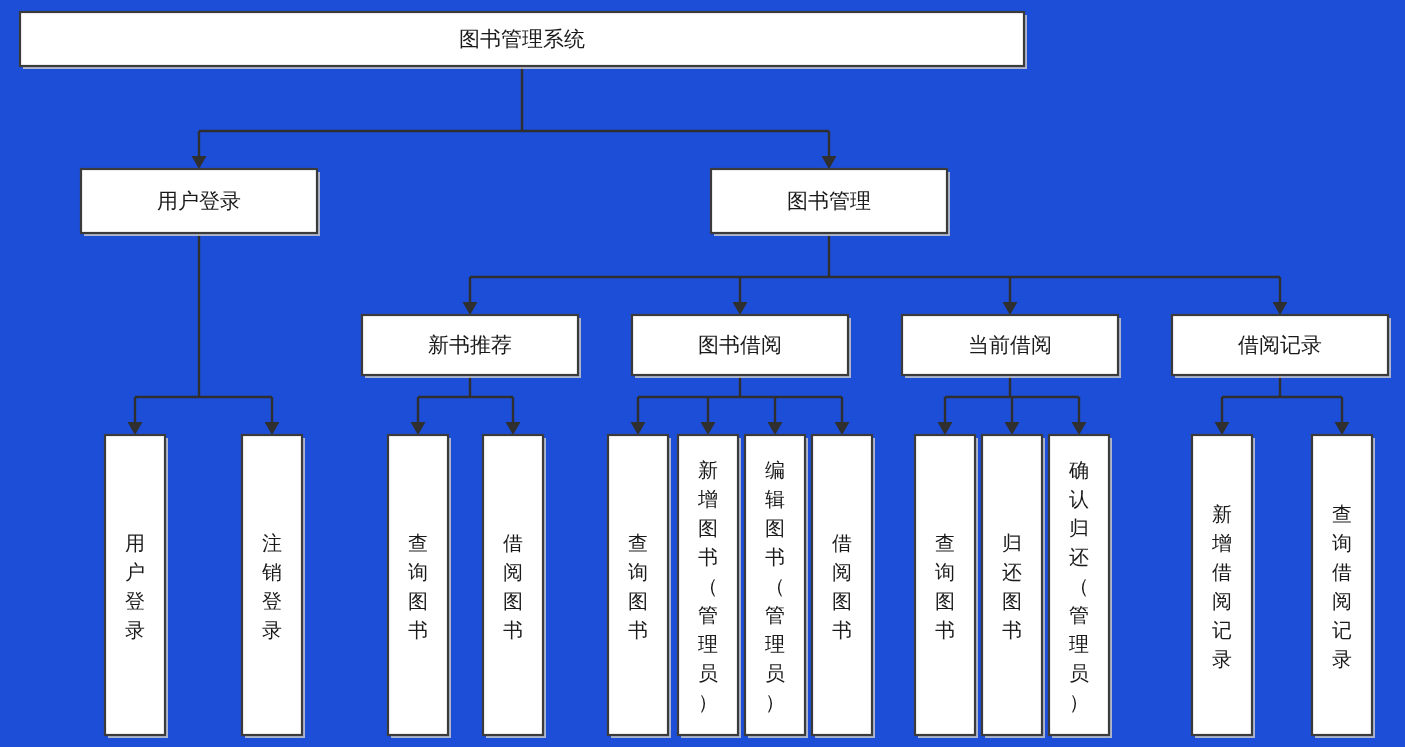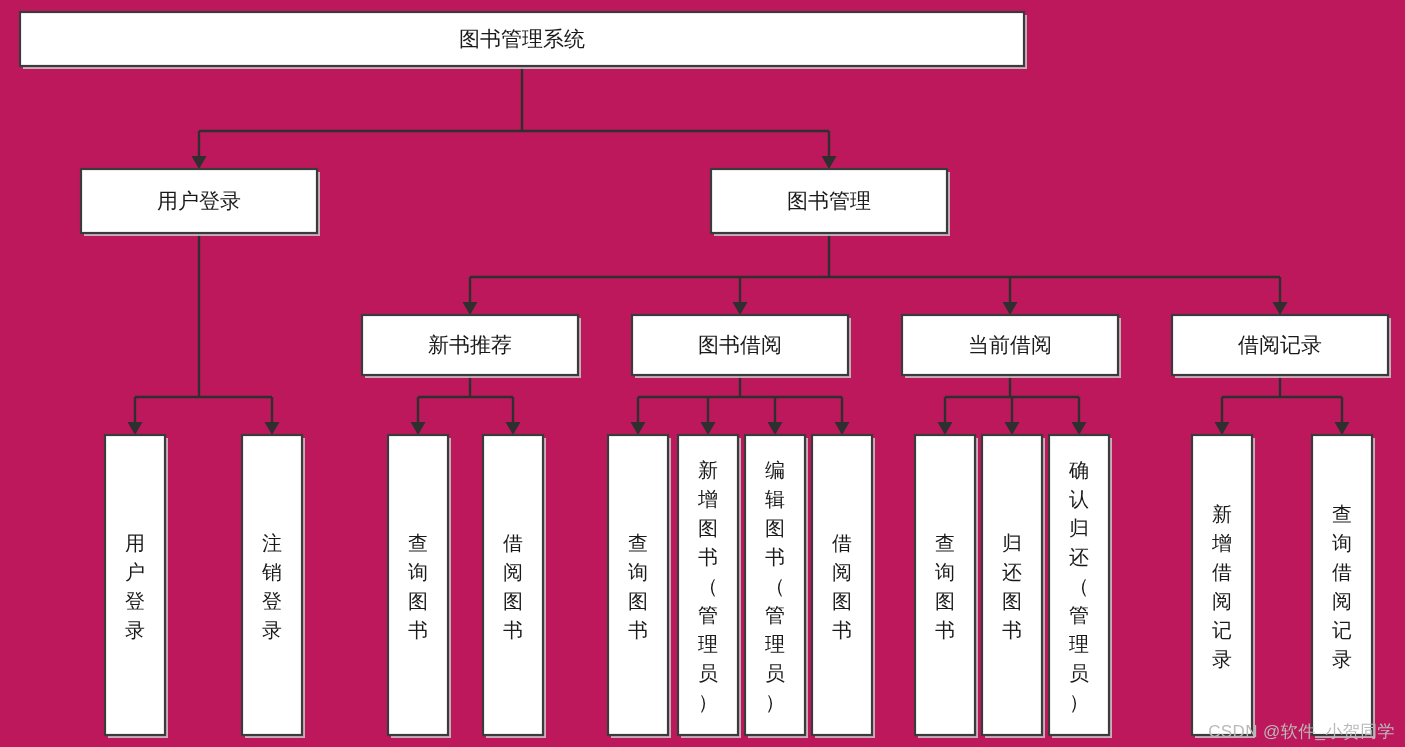--- a/index.html
+++ b/index.html
@@ -11,21 +11,21 @@
   body {
     width: 1405px;
     height: 747px;
     font-family: "Liberation Sans", "DejaVu Sans", sans-serif;
     overflow: hidden;
   }
   #diagram-root {
     position: relative;
     width: 1405px;
     height: 747px;
-    background: #be185d;
+    background: #1d4ed8;
   }
   svg#flow-svg {
     position: absolute;
     left: 0;
     top: 0;
     width: 1405px;
     height: 747px;
     display: block;
   }
   .node-rect {
@@ -240,14 +240,13 @@
           <rect class="node-rect" x="1192" y="435" width="60" height="300"></rect>
           <text class="node-label-v" x="1222" y="520.62"><tspan x="1222" dy="0">新</tspan><tspan x="1222" dy="29">增</tspan><tspan x="1222" dy="29">借</tspan><tspan x="1222" dy="29">阅</tspan><tspan x="1222" dy="29">记</tspan><tspan x="1222" dy="29">录</tspan></text>
         </g>
         <g>
           <rect class="node-shadow" x="1315" y="438" width="60" height="300"></rect>
           <rect class="node-rect" x="1312" y="435" width="60" height="300"></rect>
           <text class="node-label-v" x="1342" y="520.62"><tspan x="1342" dy="0">查</tspan><tspan x="1342" dy="29">询</tspan><tspan x="1342" dy="29">借</tspan><tspan x="1342" dy="29">阅</tspan><tspan x="1342" dy="29">记</tspan><tspan x="1342" dy="29">录</tspan></text>
         </g>
       </g>
   </svg>
-  <div class="watermark">CSDN @软件_小贺同学</div>
 </div>
 
 </body></html>

